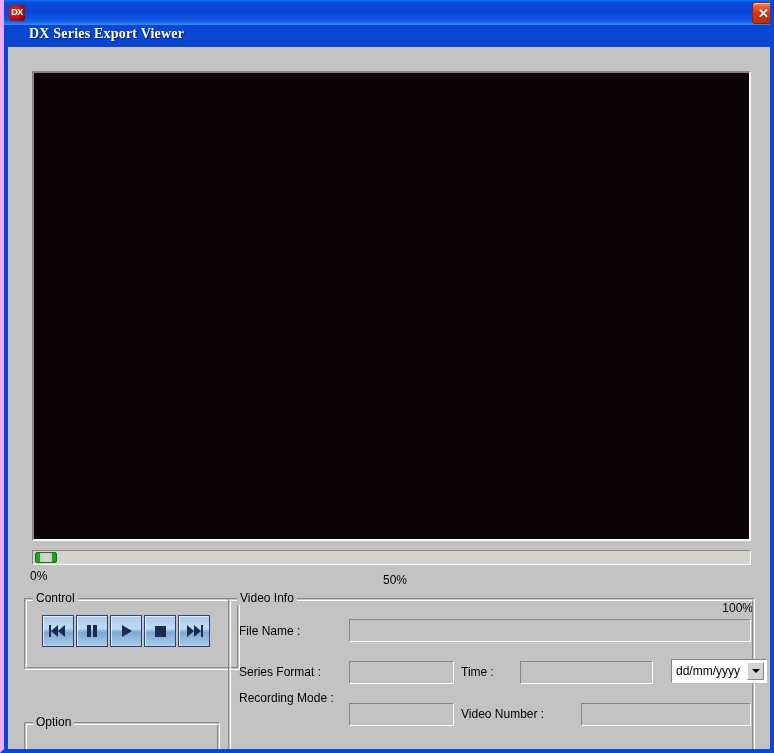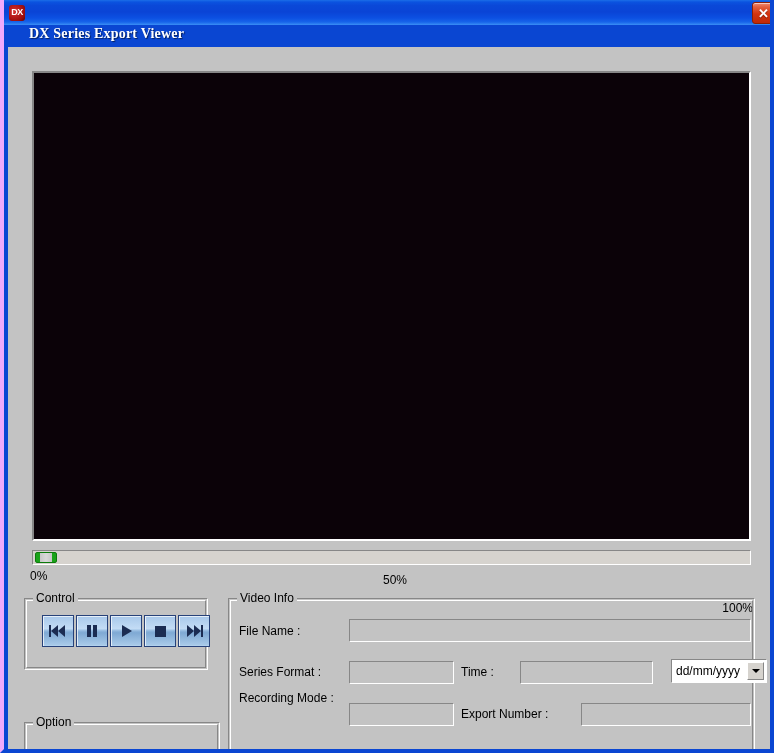--- a/index.html
+++ b/index.html
@@ -202,21 +202,21 @@
     position: absolute;
     top: -8px;
     left: 8px;
     background: #c3c3c3;
     padding: 0 3px;
     font-size: 12px;
     color: #000000;
     white-space: nowrap;
   }
 
-  #control-group { left: 16px; top: 551px; width: 184px; height: 72px; }
+  #control-group { left: 16px; top: 551px; width: 216px; height: 72px; }
   #option-group  { left: 16px; top: 675px; width: 196px; height: 60px; }
   #videoinfo-group { left: 220px; top: 551px; width: 527px; height: 184px; }
 
   
   #transport-row {
     position: absolute;
     left: 17px;
     top: 16px;
     display: flex;
     gap: 2px;
@@ -449,19 +449,19 @@
       <div class="xp-combo" id="cmb-dateformat">
         <span class="combo-text">dd/mm/yyyy</span>
         <span class="combo-arrow">
             <span class="tri"></span>
           </span>
       </div>
 
       <div class="field-label" id="lbl-recordingmode">Recording Mode :</div>
       <div class="xp-field" id="fld-recordingmode"></div>
 
-      <div class="field-label" id="lbl-cameranumber">Export Number :</div>
+      <div class="field-label" id="lbl-cameranumber">Video Number :</div>
       <div class="xp-field" id="fld-cameranumber"></div>
 
     </div>
 
   </div>
 </div>
 
 </body></html>

